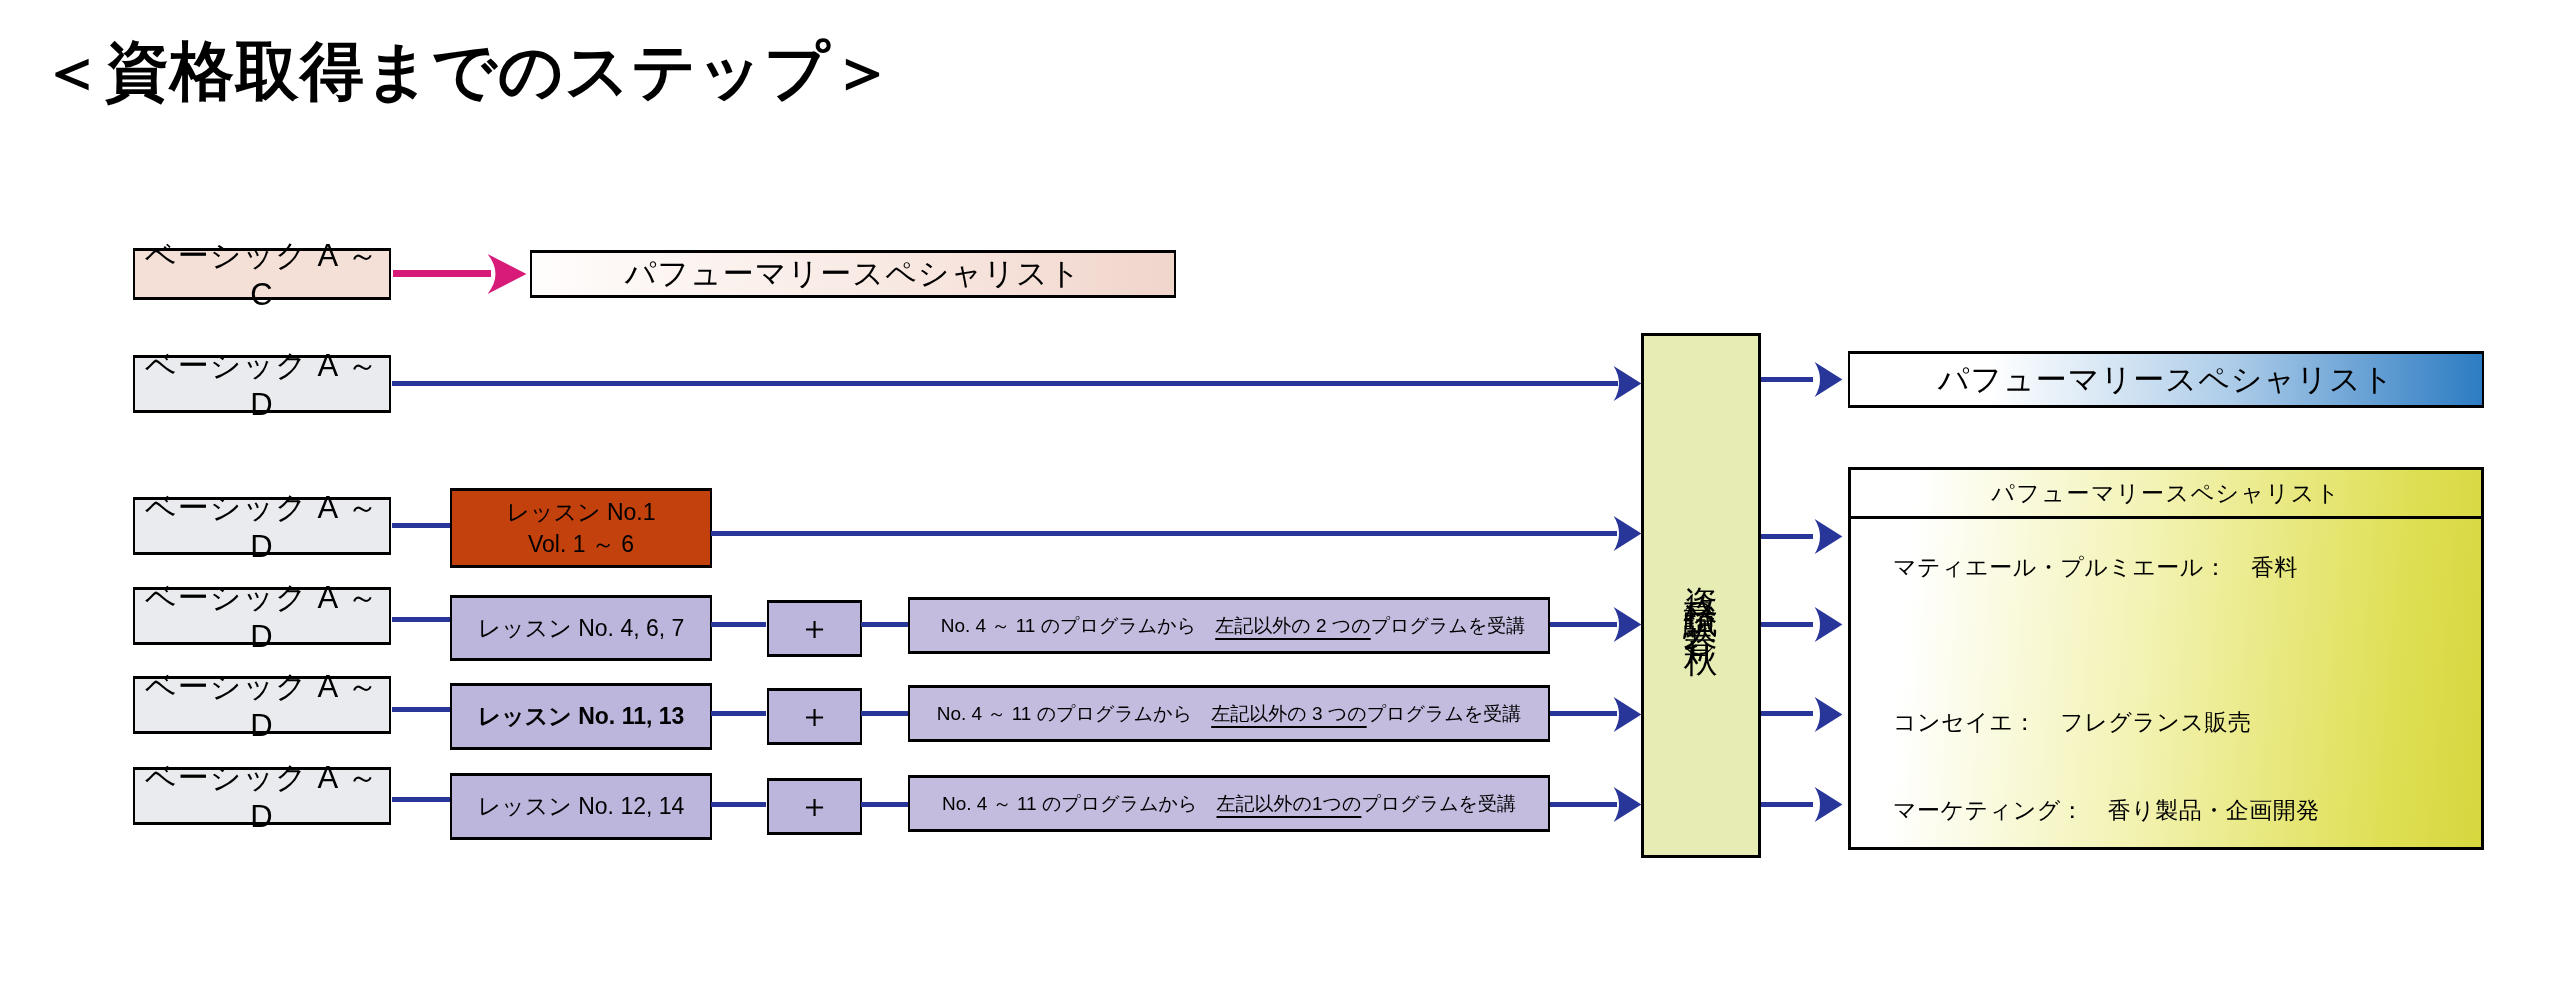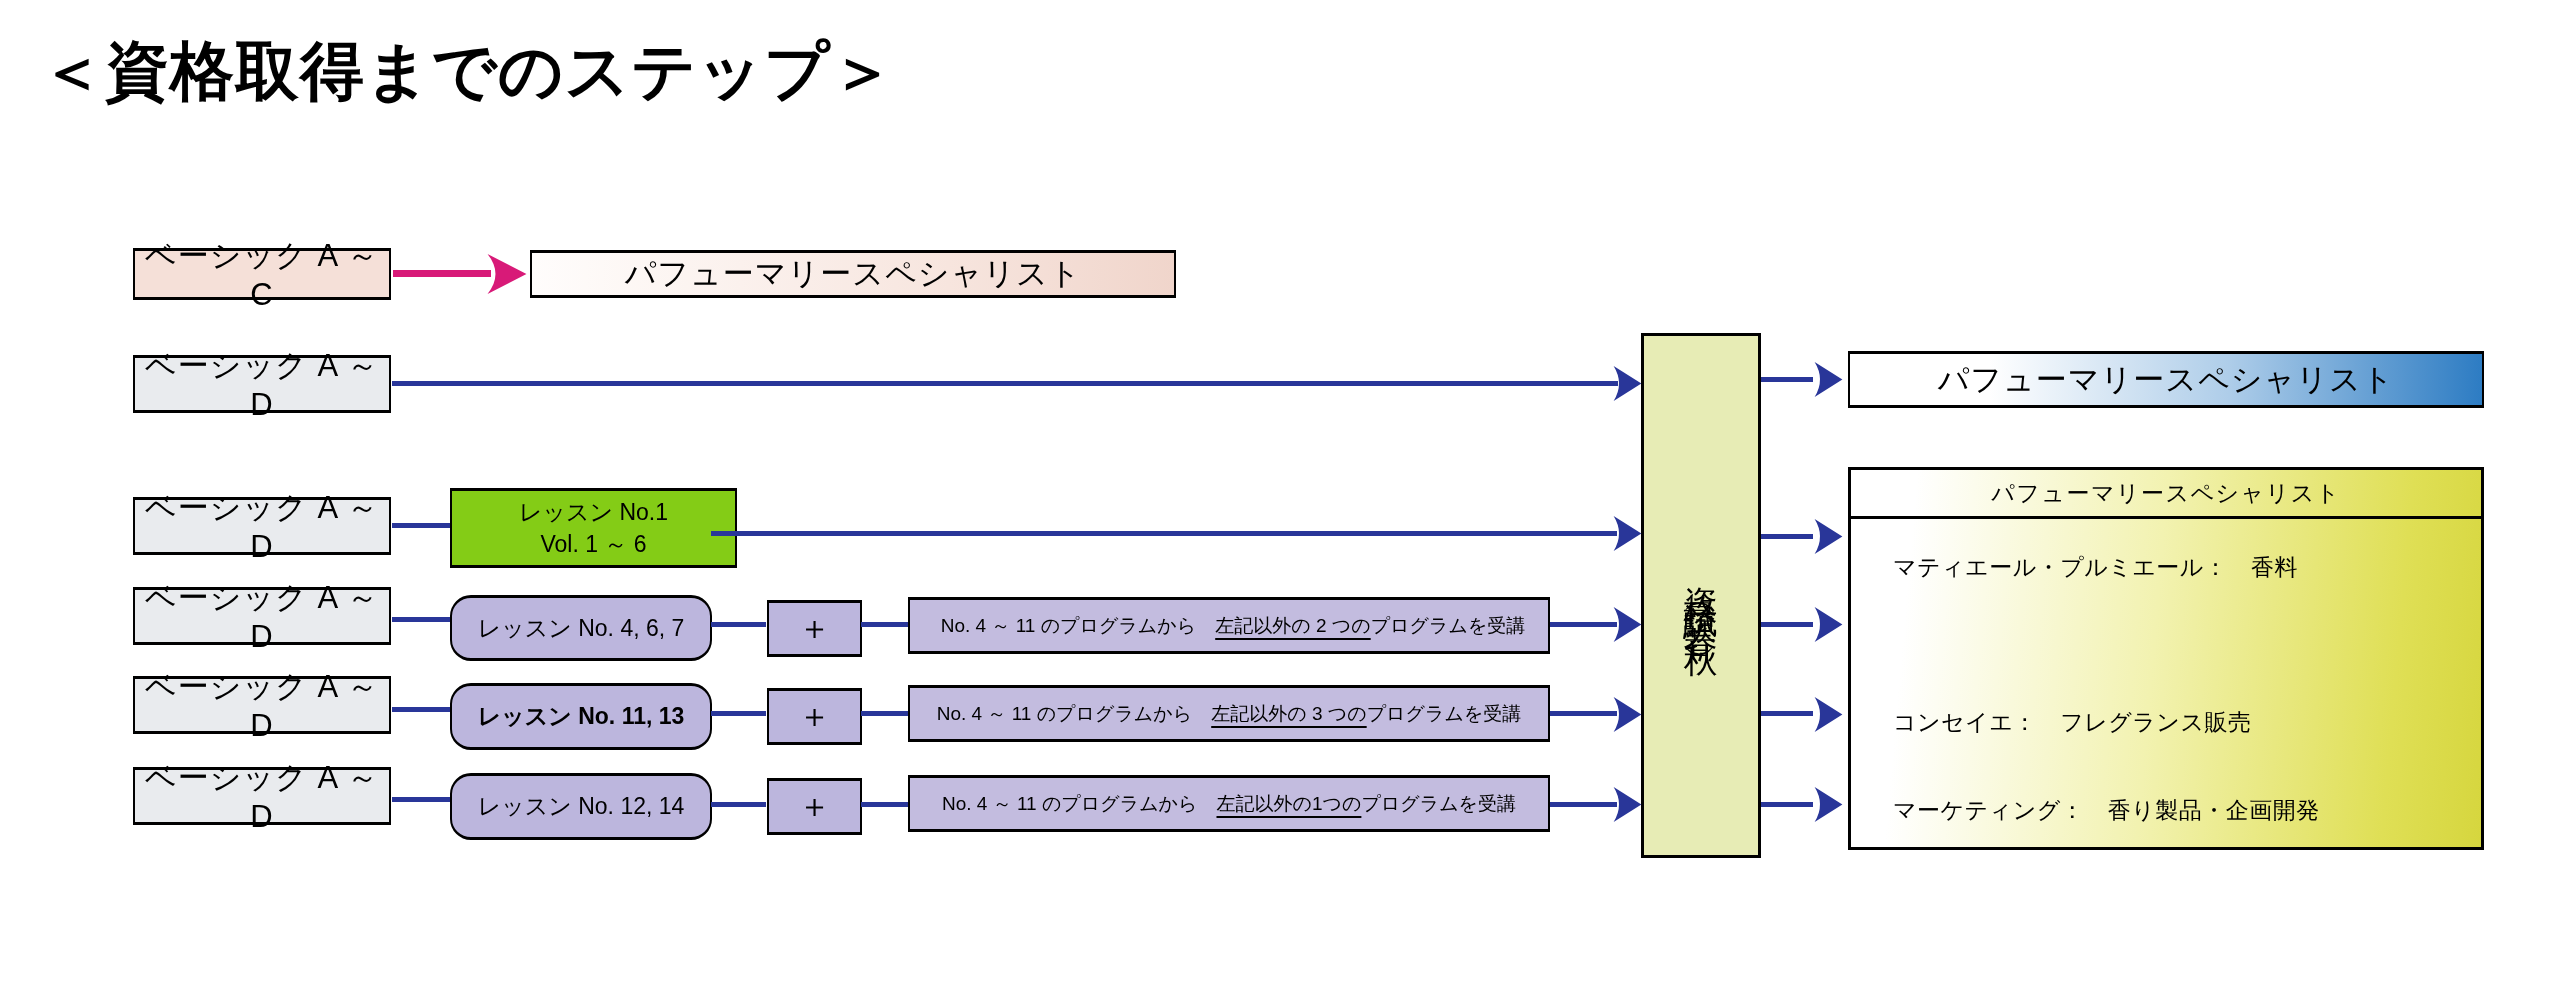--- a/index.html
+++ b/index.html
@@ -32,27 +32,27 @@
   #exam{left:1641px;top:333px;width:120px;height:525px;background:#e7ecb5;border:3.1px solid #000;}
   #exam .vtext{writing-mode:vertical-rl;font-size:34px;letter-spacing:8.2px;line-height:120px;font-weight:500;}
   #adv-line{left:1761px;top:377px;width:52px;height:5.2px;}
   #adv-head{left:1814px;top:361px;}
   #advisor{left:1848px;top:351px;width:636px;height:57px;
            background:linear-gradient(90deg,#ffffff 22%,#aecde9 60%,#2d7cc3 100%);}
 
   
   #r3-basic{left:133px;top:497px;width:258px;height:58px;background:#e9ebee;}
   #r3-conn{left:392px;top:523px;width:58px;height:5.2px;}
-  #r3-lesson{left:450px;top:488px;width:287px;height:80px;background:#84cc16;flex-direction:column;}
+  #r3-lesson{left:450px;top:488px;width:262px;height:80px;background:#c2410c;flex-direction:column;}
   #r3-lesson div{font-size:23px;line-height:32px;}
   #r3-line{left:711px;top:531px;width:906px;height:5.2px;}
   #r3-head{left:1613px;top:515px;}
 
   
-  .lesson{background:#bcb6dd;font-size:23px;border-radius:21px;}
+  .lesson{background:#bcb6dd;font-size:23px;}
   .plusbox{background:#bcb6dd;font-size:33px;}
   .program{background:#c3bcdf;font-size:19px;white-space:nowrap;}
   .program .u{text-decoration:underline;text-decoration-thickness:2.1px;text-underline-offset:6.2px;}
 
   #r4-basic{left:133px;top:587px;width:258px;height:58px;background:#e9ebee;}
   #r4-conn1{left:392px;top:617px;width:58px;height:5.2px;}
   #r4-lesson{left:450px;top:595px;width:262px;height:66px;}
   #r4-conn2{left:711px;top:622px;width:55px;height:5.2px;}
   #r4-plus{left:767px;top:600px;width:95px;height:57px;}
   #r4-conn3{left:861px;top:622px;width:47px;height:5.2px;}

